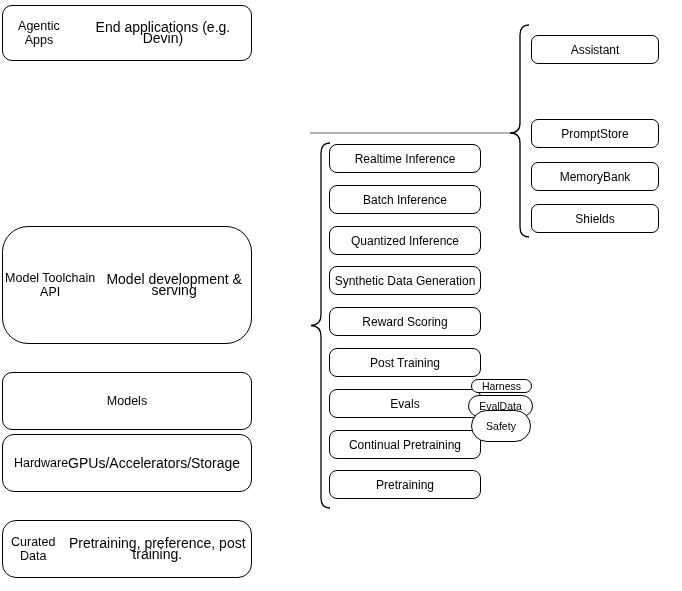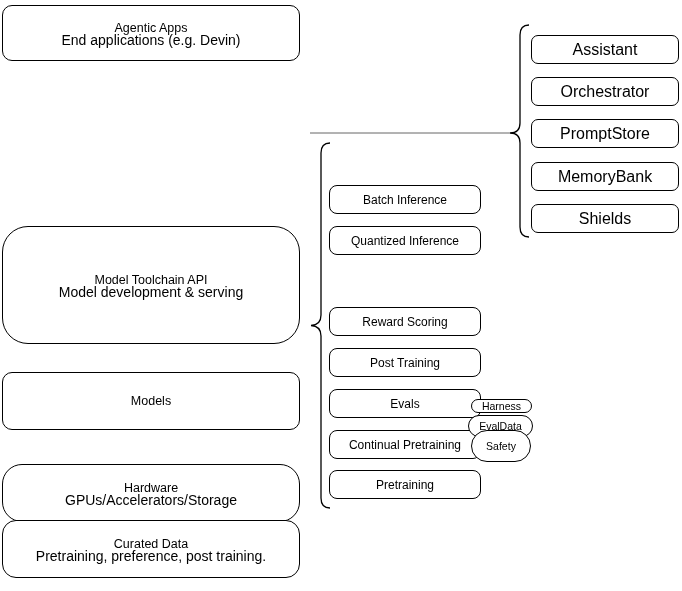--- a/index.html
+++ b/index.html
@@ -4,58 +4,58 @@
 <style>
   html,body{margin:0;padding:0;background:#fff;}
   .canvas{
     position:relative;width:682px;height:591px;background:#ffffff;
     font-family:"Liberation Sans",sans-serif;color:#000;overflow:hidden;
   }
   svg.layer{position:absolute;left:0;top:0;pointer-events:none;}
 
   
   .lbox{
-    position:absolute;left:2px;width:298px;box-sizing:border-box;
+    position:absolute;left:2px;width:250px;box-sizing:border-box;
     background:#fff;border:1.3px solid #000;
-    display:flex;flex-direction:column;align-items:center;justify-content:center;
+    display:flex;flex-direction:row;align-items:center;justify-content:center;
     gap:0;text-align:center;z-index:1;
   }
   .lb0{top:5px;height:56px;border-radius:10px}
   .lb1{top:85px;height:115px;border-radius:26px}
   .lb2{top:226px;height:118px;border-radius:26px}
   .lb3{top:372px;height:58px;border-radius:10px}
-  .lb4{top:464px;height:58px;border-radius:20px}
+  .lb4{top:434px;height:58px;border-radius:12px}
   .lb5{top:520px;height:58px;border-radius:14px}
   .lbox .title{font-size:12.5px;line-height:14px;}
   .lbox .subtitle{font-size:14px;line-height:11px;}
 
   
   .mbox{
     position:absolute;left:329px;width:152px;height:29px;box-sizing:border-box;
     background:#fff;border:1.3px solid #000;border-radius:8px;
     display:flex;align-items:center;justify-content:center;
     font-size:12px;white-space:nowrap;z-index:1;
   }
   .m0{top:144px}.m1{top:185px}.m2{top:226px}.m3{top:266px}.m4{top:307px}
   .m5{top:348px}.m6{top:389px}.m7{top:430px}.m8{top:470px}
 
   
   .rbox{
-    position:absolute;left:531px;width:148px;height:29px;box-sizing:border-box;
+    position:absolute;left:531px;width:128px;height:29px;box-sizing:border-box;
     background:#fff;border:1.3px solid #000;border-radius:7px;
     display:flex;align-items:center;justify-content:center;
-    font-size:16px;white-space:nowrap;z-index:1;
+    font-size:12px;white-space:nowrap;z-index:1;
   }
   .r0{top:35px}.r1{top:77px}.r2{top:119px}.r3{top:162px}.r4{top:204px}
 
   
   .oval{
     position:absolute;box-sizing:border-box;background:#fff;border:1px solid #000;
     border-radius:99px;display:flex;align-items:center;justify-content:center;
-    font-size:10.5px;line-height:10px;white-space:nowrap;z-index:3;margin-top:20px;
+    font-size:10.5px;line-height:10px;white-space:nowrap;z-index:3;
   }
   .oval-harness{left:471px;top:379px;width:61px;height:14px}
   .oval-evaldata{left:468px;top:395px;width:65px;height:22px}
   .oval-safety{left:471px;top:410px;width:60px;height:32px}
 </style>
 </head>
 <body>
 
 <div class="canvas">
 
@@ -78,31 +78,32 @@
   </div>
   <div class="lbox lb4">
     <div class="title">Hardware</div>
     <div class="subtitle">GPUs/Accelerators/Storage</div>
   </div>
   <div class="lbox lb5">
     <div class="title">Curated Data</div>
     <div class="subtitle">Pretraining, preference, post training.</div>
   </div>
 
+  <div class="mbox m0">Realtime Inference</div>
   <div class="mbox m1">Batch Inference</div>
   <div class="mbox m2">Quantized Inference</div>
+  <div class="mbox m3">Synthetic Data Generation</div>
   <div class="mbox m4">Reward Scoring</div>
   <div class="mbox m5">Post Training</div>
   <div class="mbox m6">Evals</div>
   <div class="mbox m7">Continual Pretraining</div>
   <div class="mbox m8">Pretraining</div>
 
   <div class="oval oval-harness">Harness</div>
   <div class="oval oval-evaldata">EvalData</div>
   <div class="oval oval-safety">Safety</div>
 
   <div class="rbox r0">Assistant</div>
-  <div class="rbox r1">Orchestrator</div>
   <div class="rbox r2">PromptStore</div>
   <div class="rbox r3">MemoryBank</div>
   <div class="rbox r4">Shields</div>
 
 </div>
 
 </body></html>

